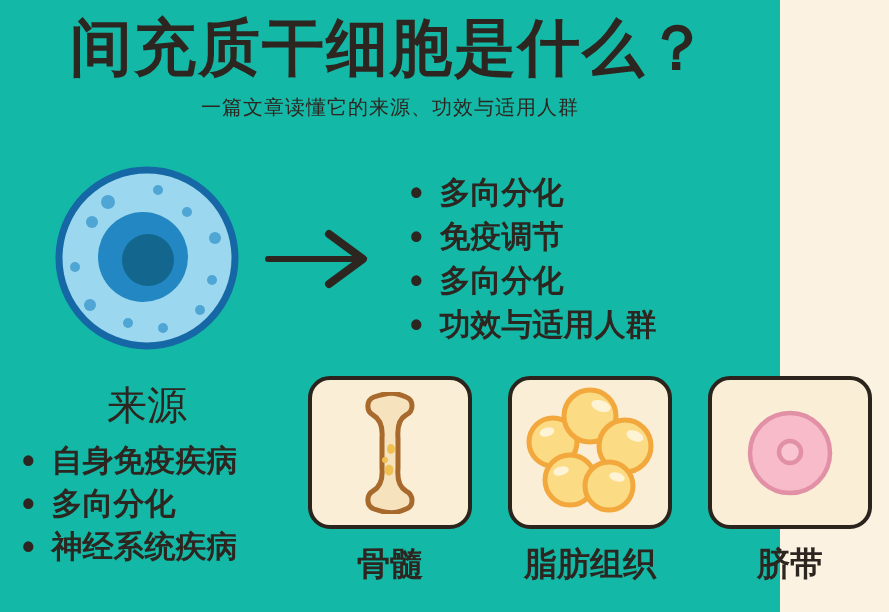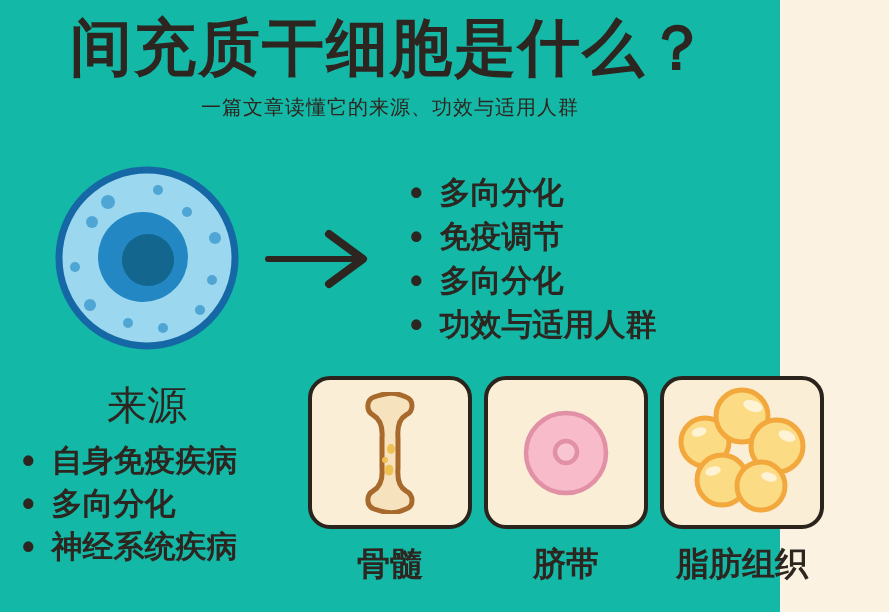--- a/index.html
+++ b/index.html
@@ -44,21 +44,21 @@
   .diseases-list li{height:43px;}
 
   .source-label{
     position:absolute;left:52px;top:378px;width:190px;
     text-align:center;
     font-size:40px;font-weight:400;color:#2D2620;
   }
 
   .cards-row{
     position:absolute;left:308px;top:376px;
-    display:flex;gap:12px;
+    display:flex;gap:36px;
   }
   .card-col{display:flex;flex-direction:column;align-items:center;width:164px;}
   .card{
     box-sizing:border-box;
     width:164px;height:153px;
     background:#FAEED6;
     border:4px solid #2B241C;
     border-radius:22px;
     display:flex;align-items:center;justify-content:center;
   }
@@ -143,44 +143,44 @@
             <circle cx="24" cy="68" r="3"></circle>
             <ellipse cx="28" cy="78" rx="4.5" ry="5.5"></ellipse>
           </g>
         </svg>
       </div>
       <div class="card-label">骨髓</div>
     </div>
 
     <div class="card-col">
       <div class="card">
-        <svg width="96" height="96" viewBox="0 0 96 96">
-          <circle cx="48" cy="48" r="40" fill="#F8BBCA" stroke="#E190A5" stroke-width="4.5"></circle>
-          <circle cx="48" cy="47" r="11" fill="#F9C5D2" stroke="#E190A5" stroke-width="4.5"></circle>
-        </svg>
-      </div>
-      <div class="card-label">脐带</div>
-    </div>
-
-    <div class="card-col">
-      <div class="card">
         <svg width="134" height="134" viewBox="0 0 134 134">
           <g fill="#FBDB83" stroke="#F2A83C" stroke-width="5">
             <circle cx="30" cy="56" r="24"></circle>
             <circle cx="67" cy="30" r="26"></circle>
             <circle cx="102" cy="60" r="26"></circle>
             <circle cx="47" cy="94" r="25"></circle>
             <circle cx="86" cy="100" r="24"></circle>
           </g>
           <g fill="#FFF3D6">
             <ellipse cx="78" cy="20" rx="10" ry="5.5" transform="rotate(18 78 20)"></ellipse>
             <ellipse cx="24" cy="46" rx="7.5" ry="4.5" transform="rotate(-15 24 46)"></ellipse>
             <ellipse cx="112" cy="50" rx="9" ry="5" transform="rotate(22 112 50)"></ellipse>
             <ellipse cx="38" cy="85" rx="8" ry="4.5" transform="rotate(-15 38 85)"></ellipse>
             <ellipse cx="94" cy="91" rx="8" ry="4.5" transform="rotate(15 94 91)"></ellipse>
           </g>
         </svg>
       </div>
       <div class="card-label">脂肪组织</div>
     </div>
 
+    <div class="card-col">
+      <div class="card">
+        <svg width="96" height="96" viewBox="0 0 96 96">
+          <circle cx="48" cy="48" r="40" fill="#F8BBCA" stroke="#E190A5" stroke-width="4.5"></circle>
+          <circle cx="48" cy="47" r="11" fill="#F9C5D2" stroke="#E190A5" stroke-width="4.5"></circle>
+        </svg>
+      </div>
+      <div class="card-label">脐带</div>
+    </div>
+
   </div>
 </div>
 
 </body></html>

